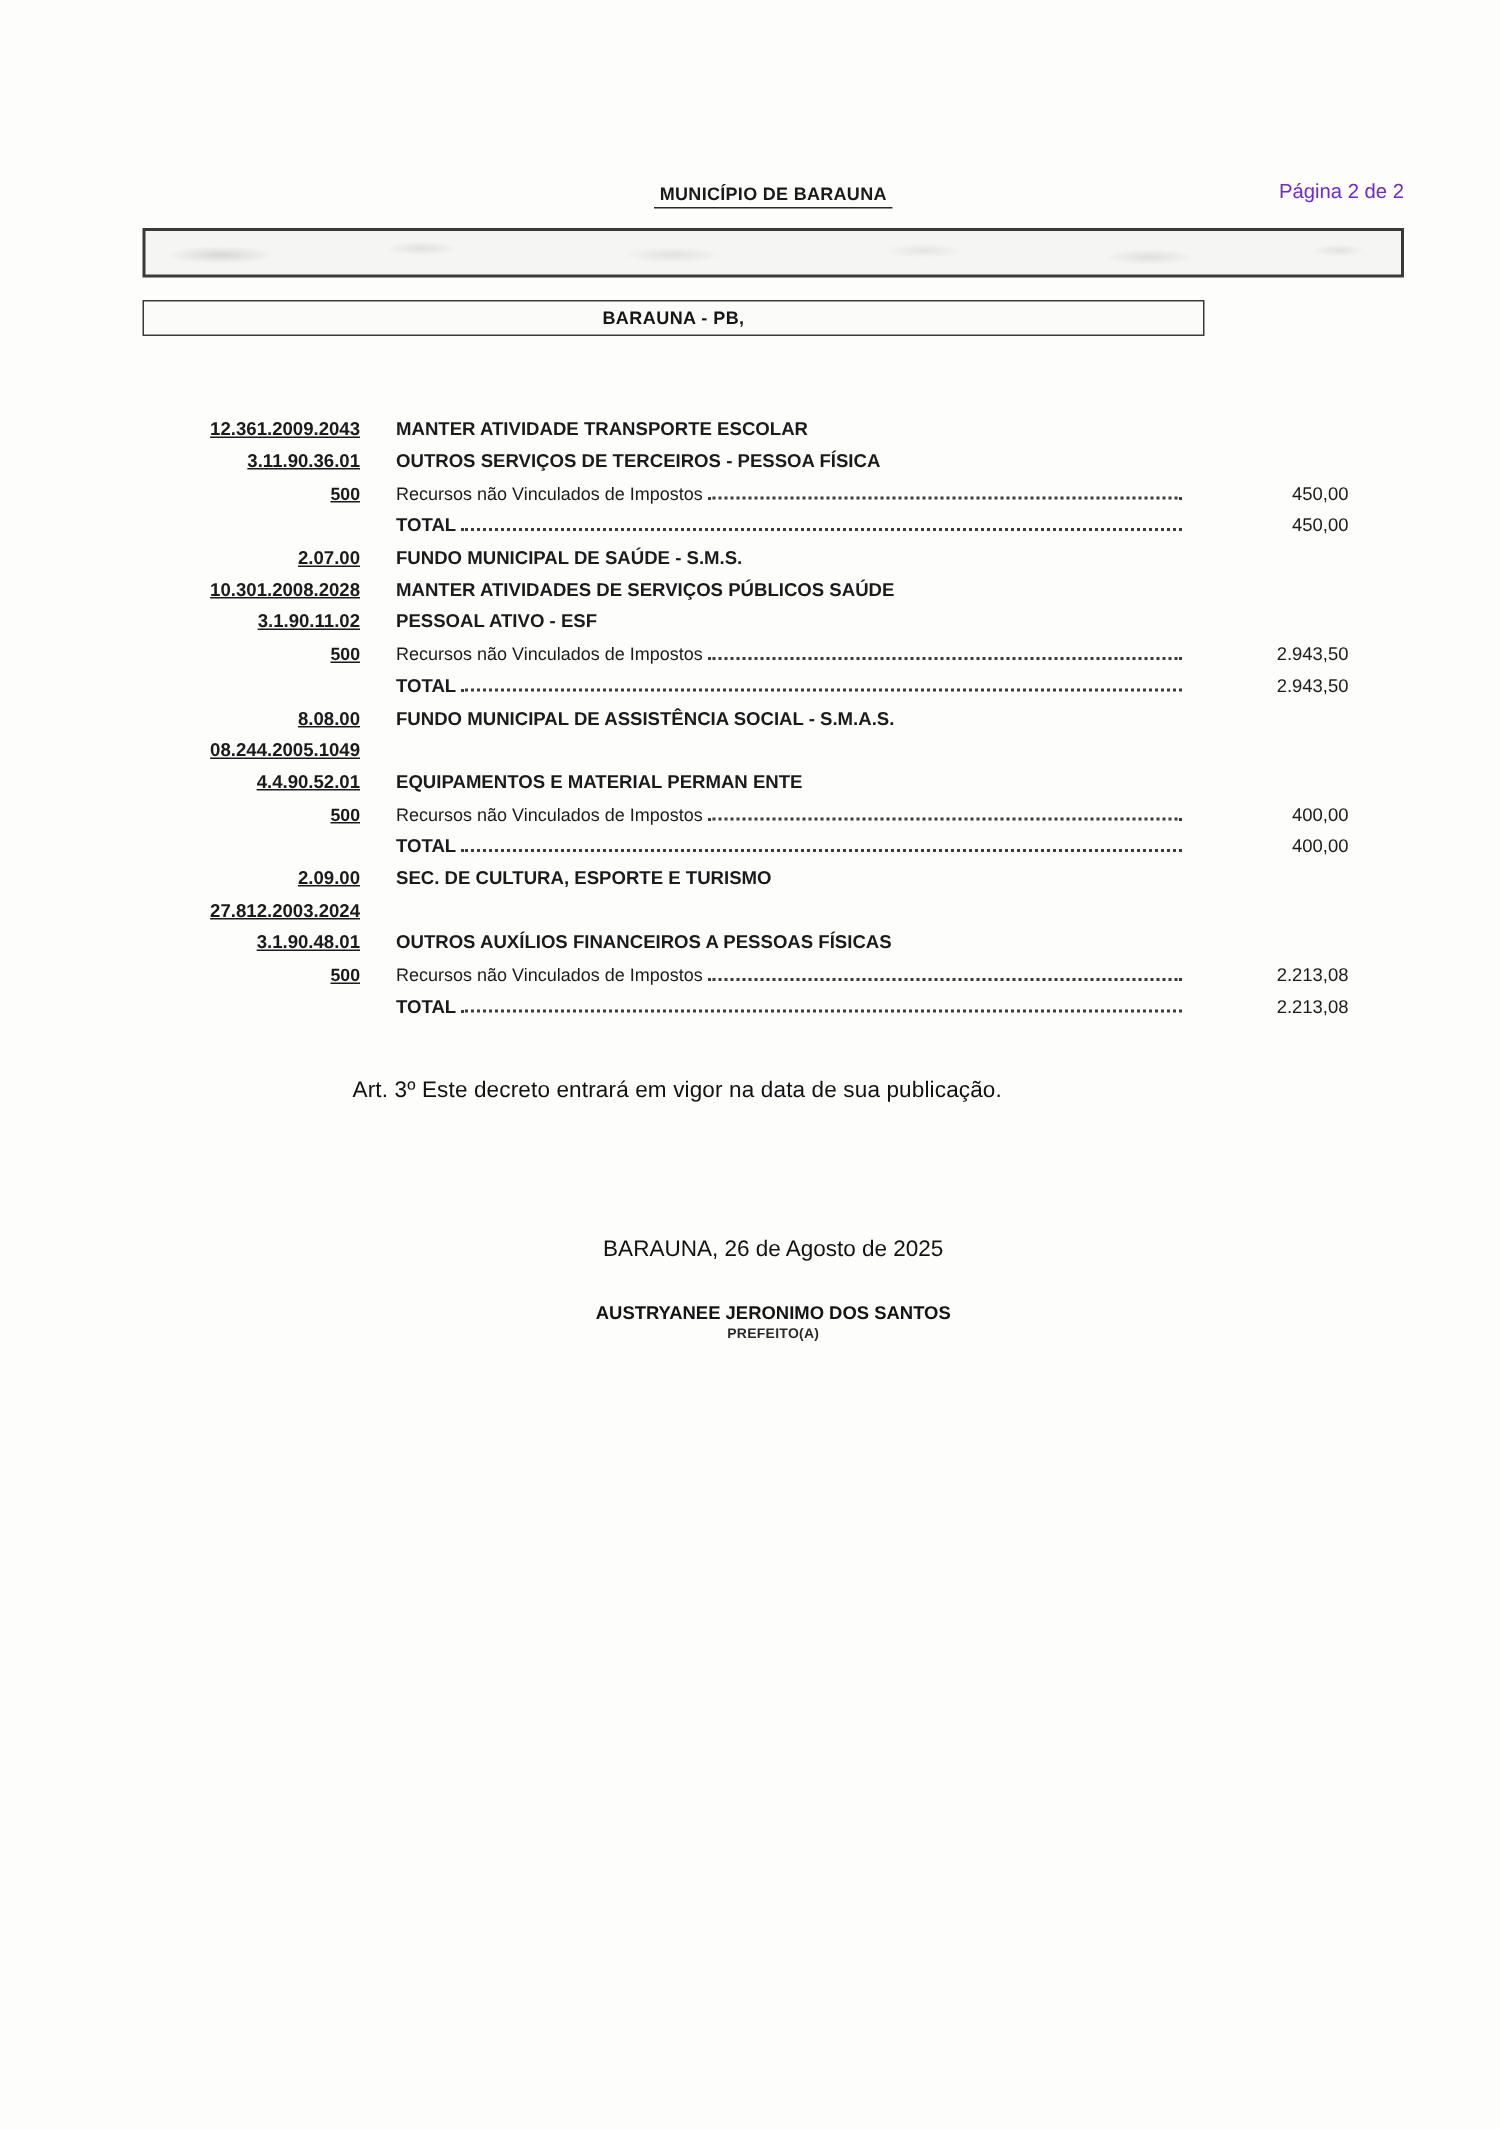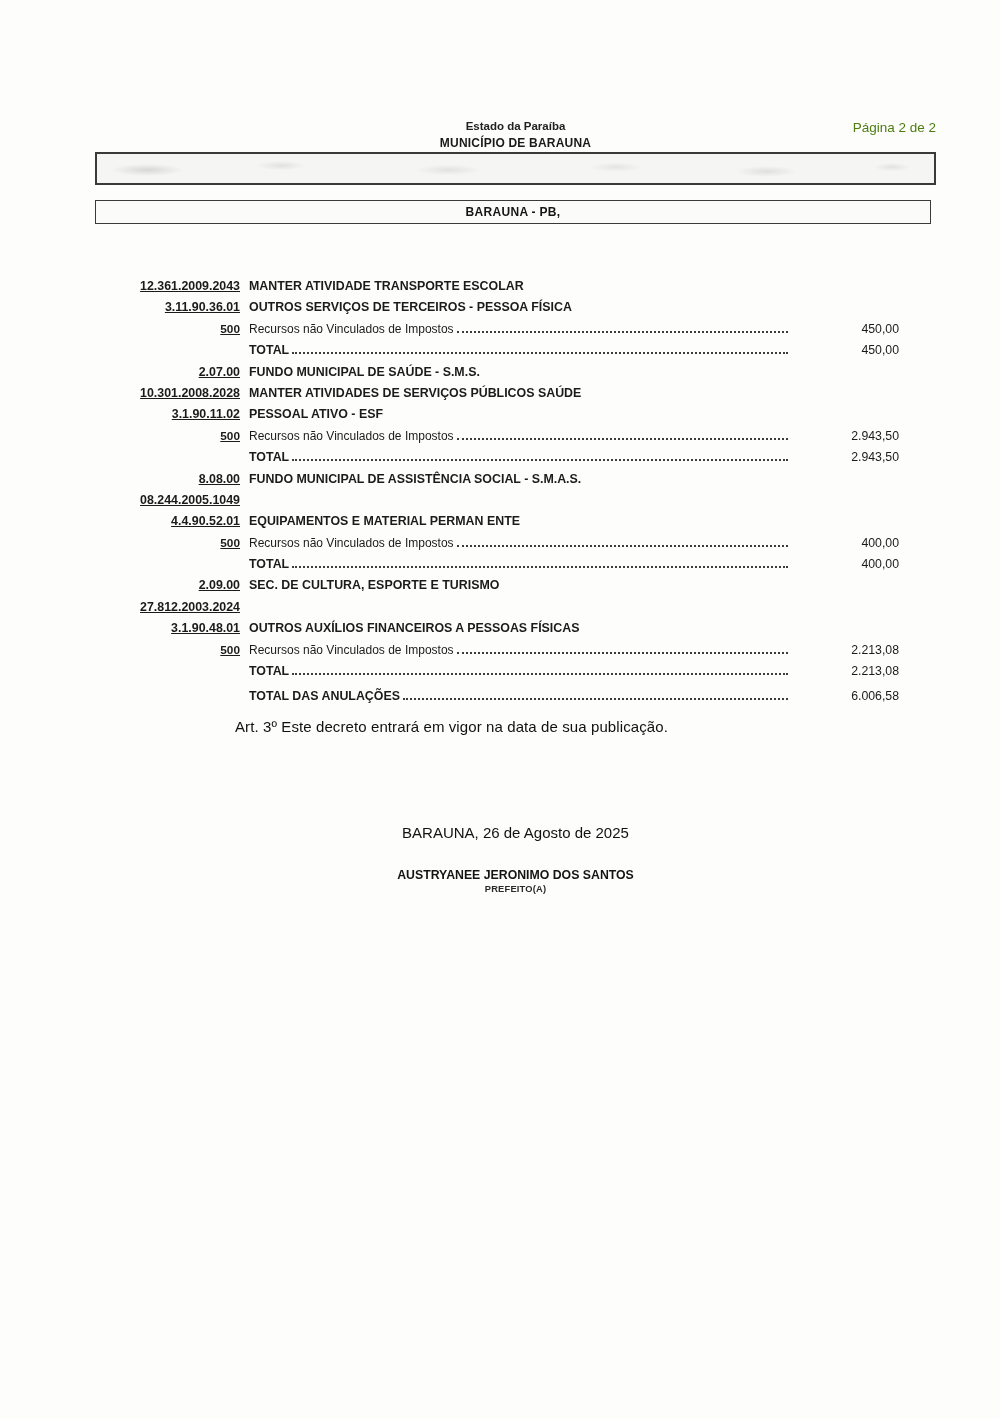--- a/index.html
+++ b/index.html
@@ -22,56 +22,56 @@
     text-align:center; line-height:1.15;
   }
   .state { font-size:11.5px; font-weight:bold; color:#222; }
   .municipality {
     font-size:12px; font-weight:bold; color:#1a1a1a;
     display:inline-block; border-bottom:1px solid #2a2a2a; padding:0 4px 1px 4px;
     letter-spacing:.2px;
   }
   .page-label {
     position:absolute; top:120px; right:64px;
-    font-size:13.5px; color:#4d7c0f;
+    font-size:13.5px; color:#6d28d9;
   }
 
   
   .box-noise {
     position:absolute; top:152px; left:95px; width:841px; height:33px;
     border:2px solid #3a3a3a;
     background-color:#f5f5f3;
     background-image:
       radial-gradient(ellipse 60px 10px at 6% 55%, rgba(110,110,110,.22), transparent 60%),
       radial-gradient(ellipse 40px 8px at 22% 40%, rgba(110,110,110,.15), transparent 60%),
       radial-gradient(ellipse 55px 9px at 42% 55%, rgba(110,110,110,.14), transparent 60%),
       radial-gradient(ellipse 45px 8px at 62% 45%, rgba(110,110,110,.12), transparent 60%),
       radial-gradient(ellipse 50px 9px at 80% 60%, rgba(110,110,110,.16), transparent 60%),
       radial-gradient(ellipse 30px 7px at 95% 45%, rgba(110,110,110,.14), transparent 60%);
   }
   .box-title {
-    position:absolute; top:200px; left:95px; width:836px; height:24px;
+    position:absolute; top:200px; left:95px; width:708px; height:24px;
     border:1.5px solid #3a3a3a;
     background:#fbfbf9;
     display:flex; align-items:center; justify-content:center;
     font-size:12px; font-weight:bold; letter-spacing:.3px; color:#161616;
   }
 
   
   .budget {
     position:absolute; top:276px; left:95px; width:841px;
   }
   .row {
     display:flex; align-items:baseline;
     height:21.4px; line-height:21.4px;
     font-size:12.4px; font-weight:bold; color:#1b1b1b;
     white-space:nowrap;
   }
   .row .code { flex:0 0 145px; text-align:right; font-weight:bold;text-decoration:underline; }
-  .row .desc { margin-left:9px; }
+  .row .desc { margin-left:24px; }
   .row .leader {
     flex:1 1 auto; min-width:14px;
     border-bottom:2px dotted #3c3c3c;
     margin:0 2px 0 3px;
   }
   .row .value {
     flex:0 0 146px; text-align:right; padding-right:37px;
     font-weight:normal; font-size:12.3px;
   }
   .row.resource { font-weight:normal; font-size:12px; }
@@ -98,21 +98,20 @@
     text-align:center; font-size:9.3px; font-weight:bold; color:#2a2a2a;
     letter-spacing:.2px;
   }
 </style>
 </head>
 <body>
 
 <div class="page">
 
   <div class="header-center">
-    <div class="state">Estado da Paraíba</div>
     <div><span class="municipality">MUNICÍPIO DE BARAUNA</span></div>
   </div>
   <div class="page-label">Página 2 de 2</div>
 
   <div class="box-noise"></div>
 
   <div class="box-title">
     <span>BARAUNA - PB,</span>
   </div>
 
@@ -200,26 +199,20 @@
         <span class="desc">Recursos não Vinculados de Impostos</span>
         <span class="leader"></span>
         <span class="value">2.213,08</span>
       </div>
       <div class="row total">
         <span class="code"></span>
         <span class="desc">TOTAL</span>
         <span class="leader"></span>
         <span class="value">2.213,08</span>
       </div>
-      <div class="row grand_total">
-        <span class="code"></span>
-        <span class="desc">TOTAL DAS ANULAÇÕES</span>
-        <span class="leader"></span>
-        <span class="value">6.006,58</span>
-      </div>
     </div>
 
   <p class="article">Art. 3º Este decreto entrará em vigor na data de sua publicação.</p>
 
   <div class="dateline">BARAUNA, 26 de Agosto de 2025</div>
 
   <div class="sig-name">AUSTRYANEE JERONIMO DOS SANTOS</div>
   <div class="sig-title">PREFEITO(A)</div>
 
 </div>

